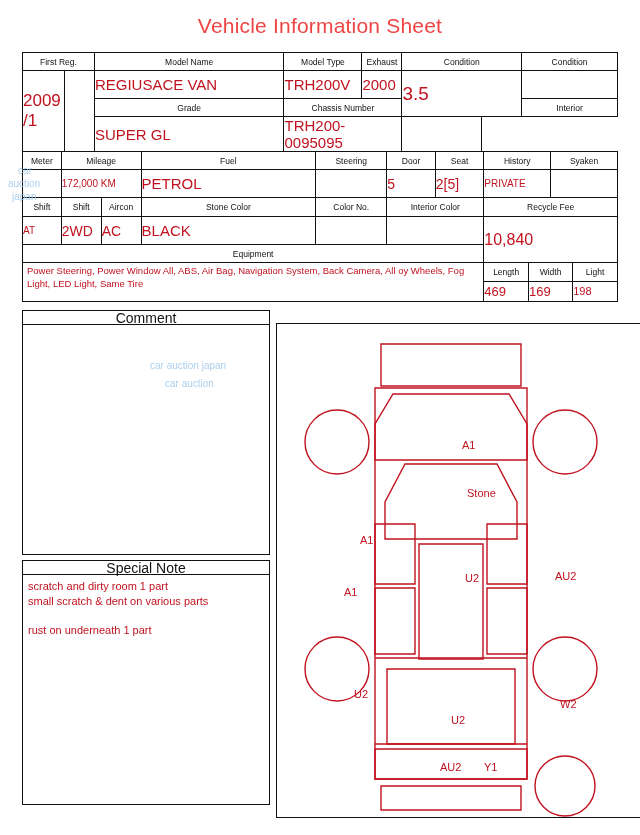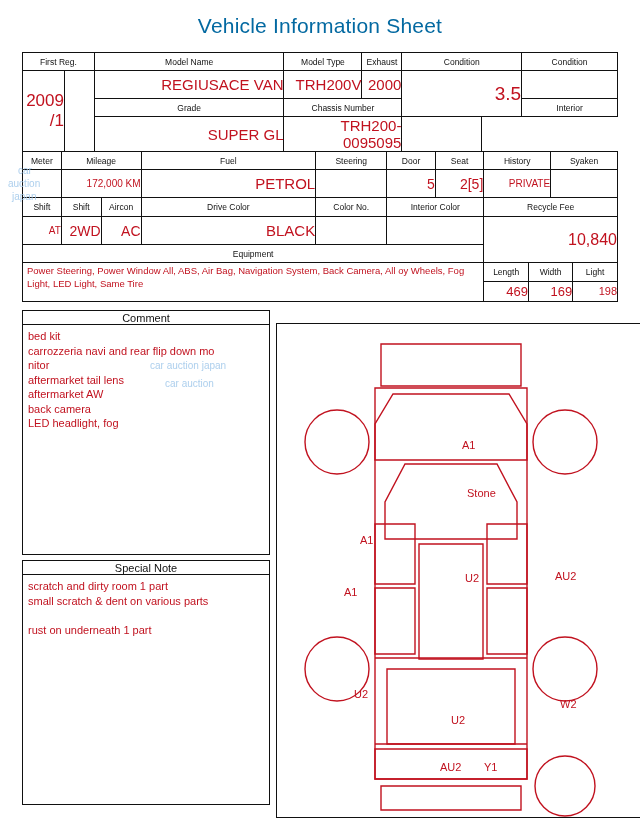--- a/index.html
+++ b/index.html
@@ -12,21 +12,21 @@
   .page {
     position: relative;
     width: 640px;
     height: 835px;
     background: #fff;
     overflow: hidden;
   }
   .title {
     text-align: center;
     font-size: 21px;
-    color: #0369a1;
+    color: #ef4444;
     padding-top: 14px;
     padding-bottom: 10px;
     font-weight: normal;
     letter-spacing: 0.2px;
   }
   table {
     border-collapse: collapse;
   }
   .big { font-size: 17px; }
   .med { font-size: 13px; }
@@ -34,21 +34,21 @@
   
   .top-wrap {
     position: absolute;
     left: 22px;
     top: 52px;
     width: 596px;
   }
   .maintbl { width: 100%; }
   .maintbl td { border: 1px solid #111; padding: 0; height: 18px; }
   .cell-lbl { font-size: 8.5px; text-align: center; color: #111; }
-  .cell-val { color: #c1121f; text-align: right; }
+  .cell-val { color: #c1121f; text-align: left; }
 
   
   .equip-text {
     color: #c1121f;
     font-size: 9.5px;
     line-height: 1.35;
     text-align: left;
     padding: 2px 4px;
   }
 
@@ -62,21 +62,21 @@
   }
   .comment-box {
     position: absolute;
     left: 0; top: 0;
     width: 248px;
     height: 245px;
     border: 1px solid #111;
   }
   .comment-head, .note-head {
     border-bottom: 1px solid #111;
-    font-size: 11px;
+    font-size: 14px;
     text-align: center;
     height: 14px;
     line-height: 14px;
     color: #111;
   }
   .comment-body, .note-body {
     padding: 4px 5px;
     color: #c1121f;
     font-size: 11px;
     line-height: 1.32;
@@ -225,21 +225,21 @@
         <td class="cell-lbl" style="padding:0">
           <table style="width:100%;border-collapse:collapse">
             <tbody>
                   <tr>
               <td class="cell-lbl" style="border:none;border-right:1px solid #111;width:50%">Shift</td>
               <td class="cell-lbl" style="border:none;width:50%">Aircon</td>
             </tr>
           </tbody>
               </table>
         </td>
-        <td class="cell-lbl">Drive Color</td>
+        <td class="cell-lbl">Stone Color</td>
         <td class="cell-lbl">Color No.</td>
         <td colspan="2" class="cell-lbl">Interior Color</td>
         <td colspan="2" class="cell-lbl">Recycle Fee</td>
       </tr>
       <tr style="height:28px">
         <td class="cell-val" style="font-size:10px">AT</td>
         <td class="cell-val" style="padding:0">
           <table style="width:100%;border-collapse:collapse;height:100%">
             <tbody>
                   <tr>
@@ -281,27 +281,20 @@
         </td>
       </tr>
     </tbody>
       </table>
   </div>
 
   <div class="lower">
 
     <div class="comment-box">
       <div class="comment-head">Comment</div>
-      <div class="comment-body">bed kit
-carrozzeria navi and rear flip down mo
-nitor
-aftermarket tail lens
-aftermarket AW
-back camera
-LED headlight, fog</div>
     </div>
 
     <div class="note-box">
       <div class="note-head">Special Note</div>
       <div class="note-body">scratch and dirty room 1 part
 small scratch &amp; dent on various parts
 
 rust on underneath 1 part</div>
     </div>
 

